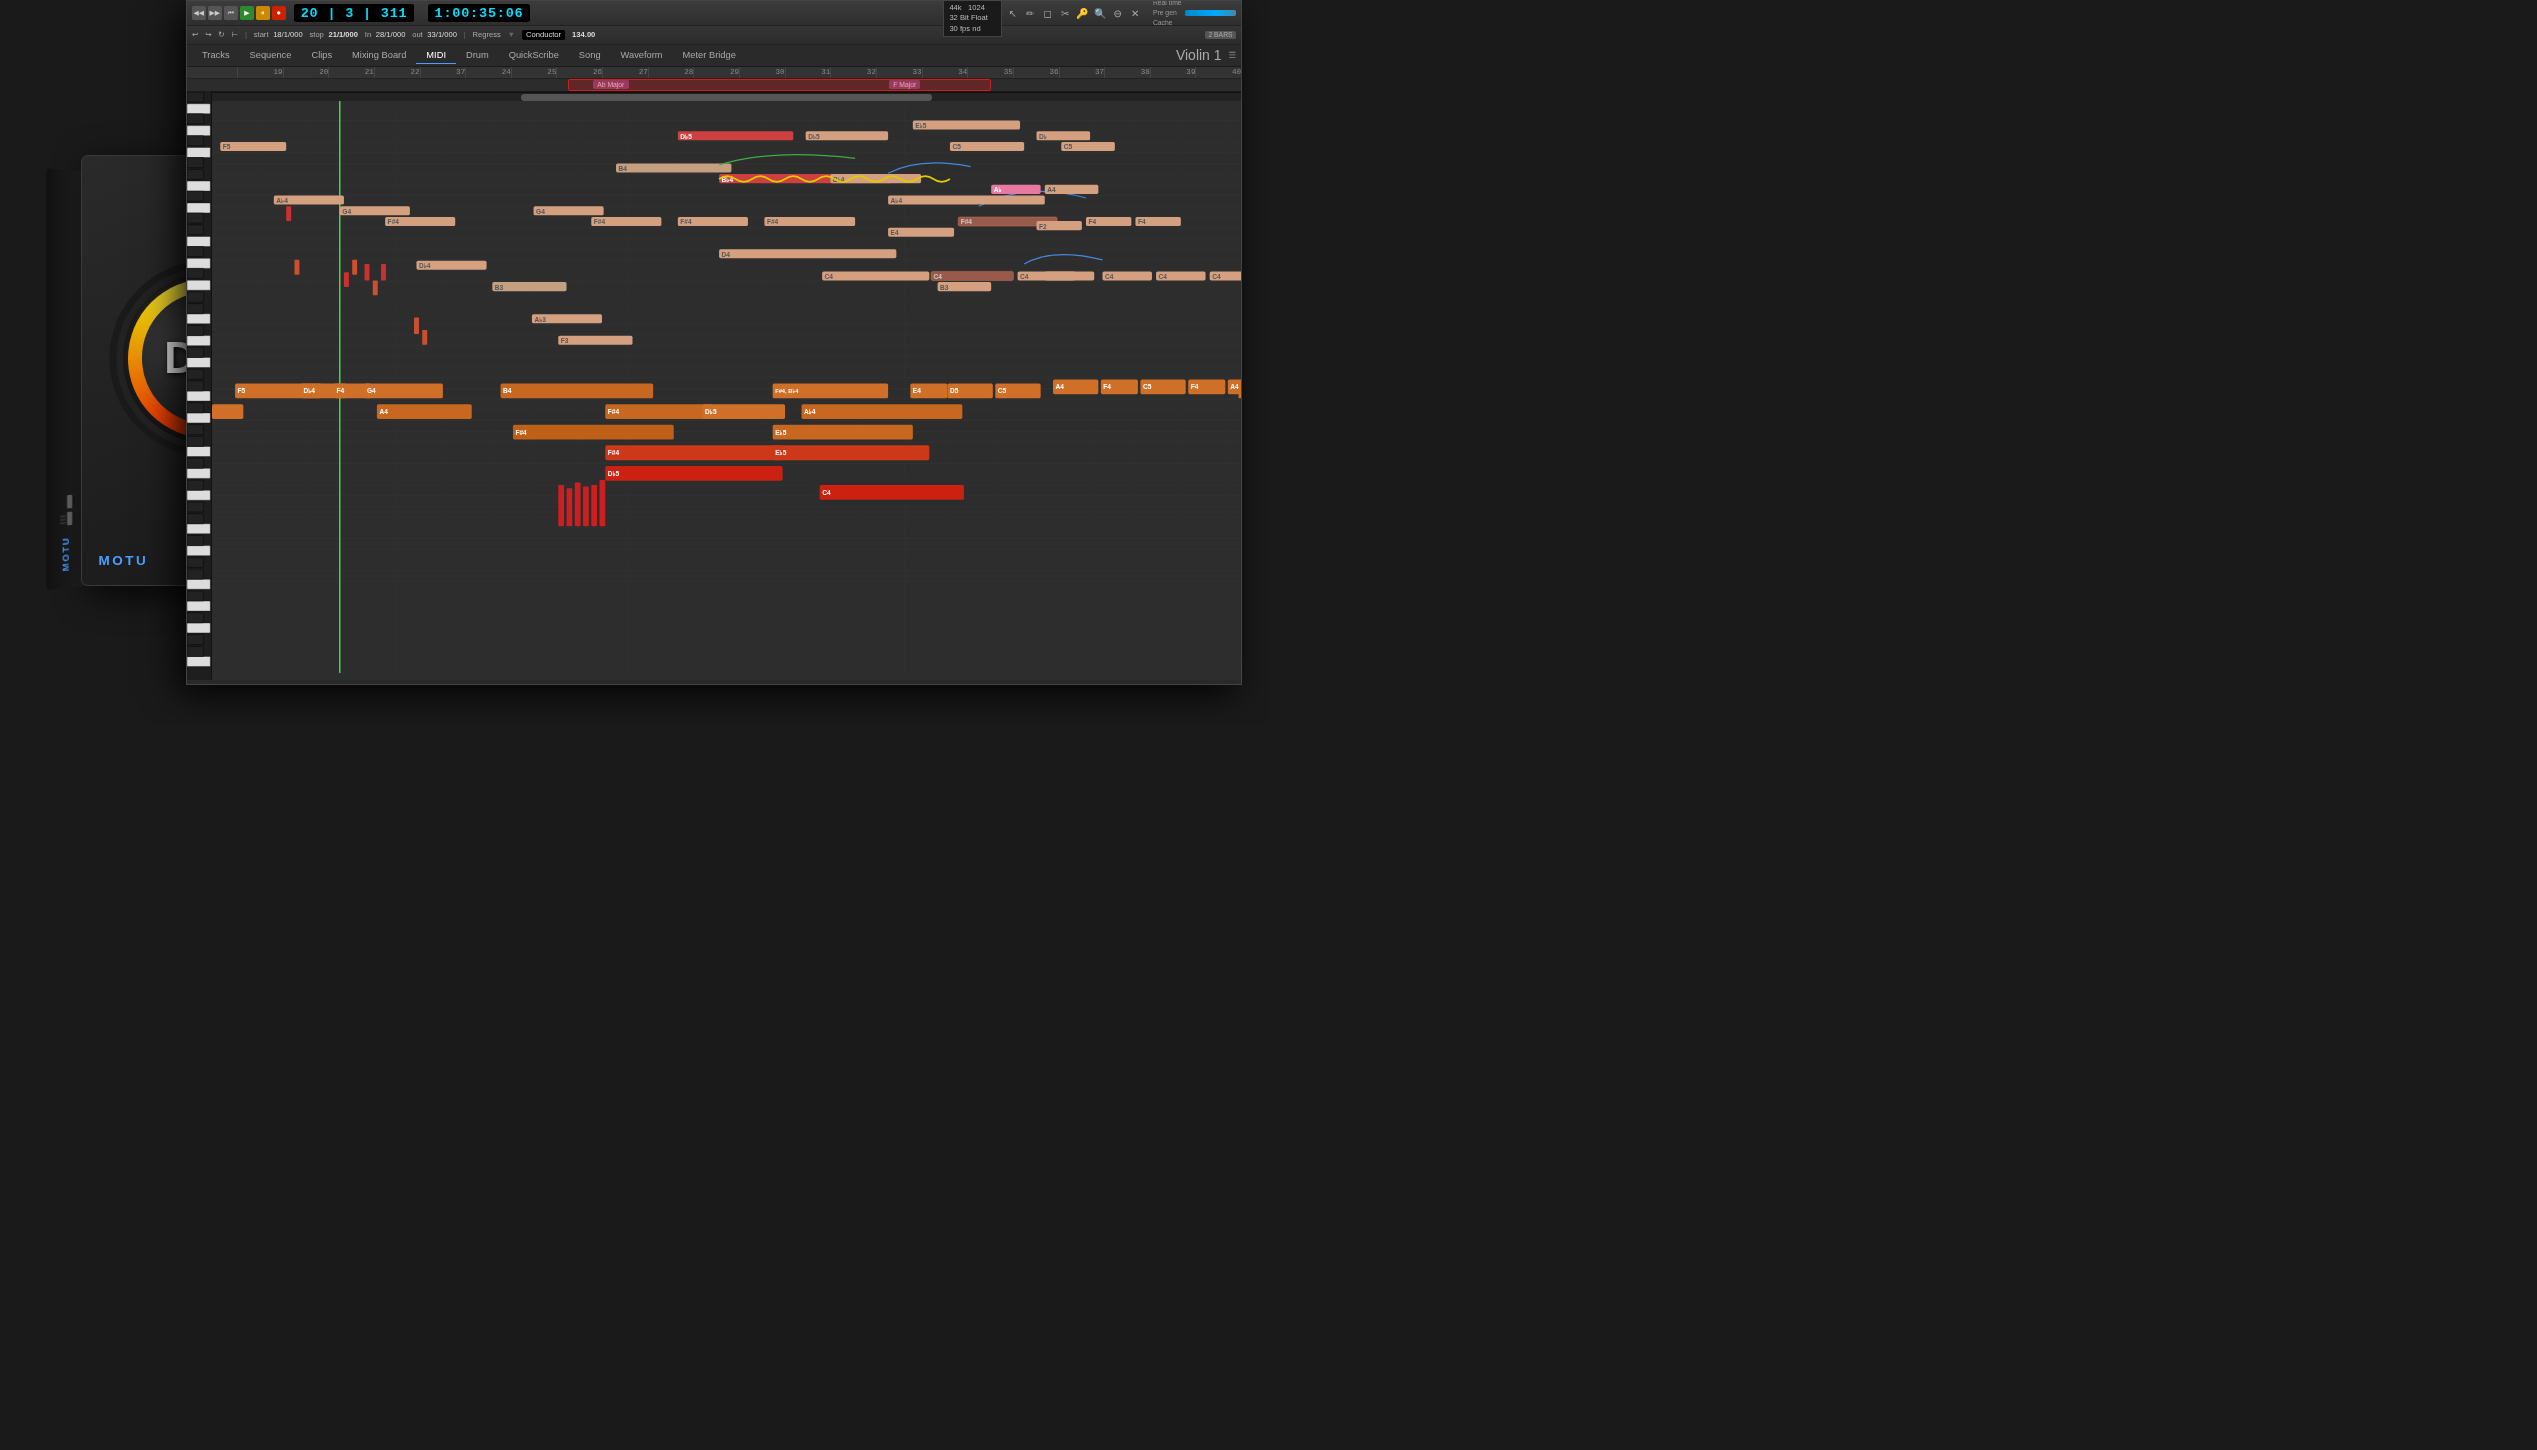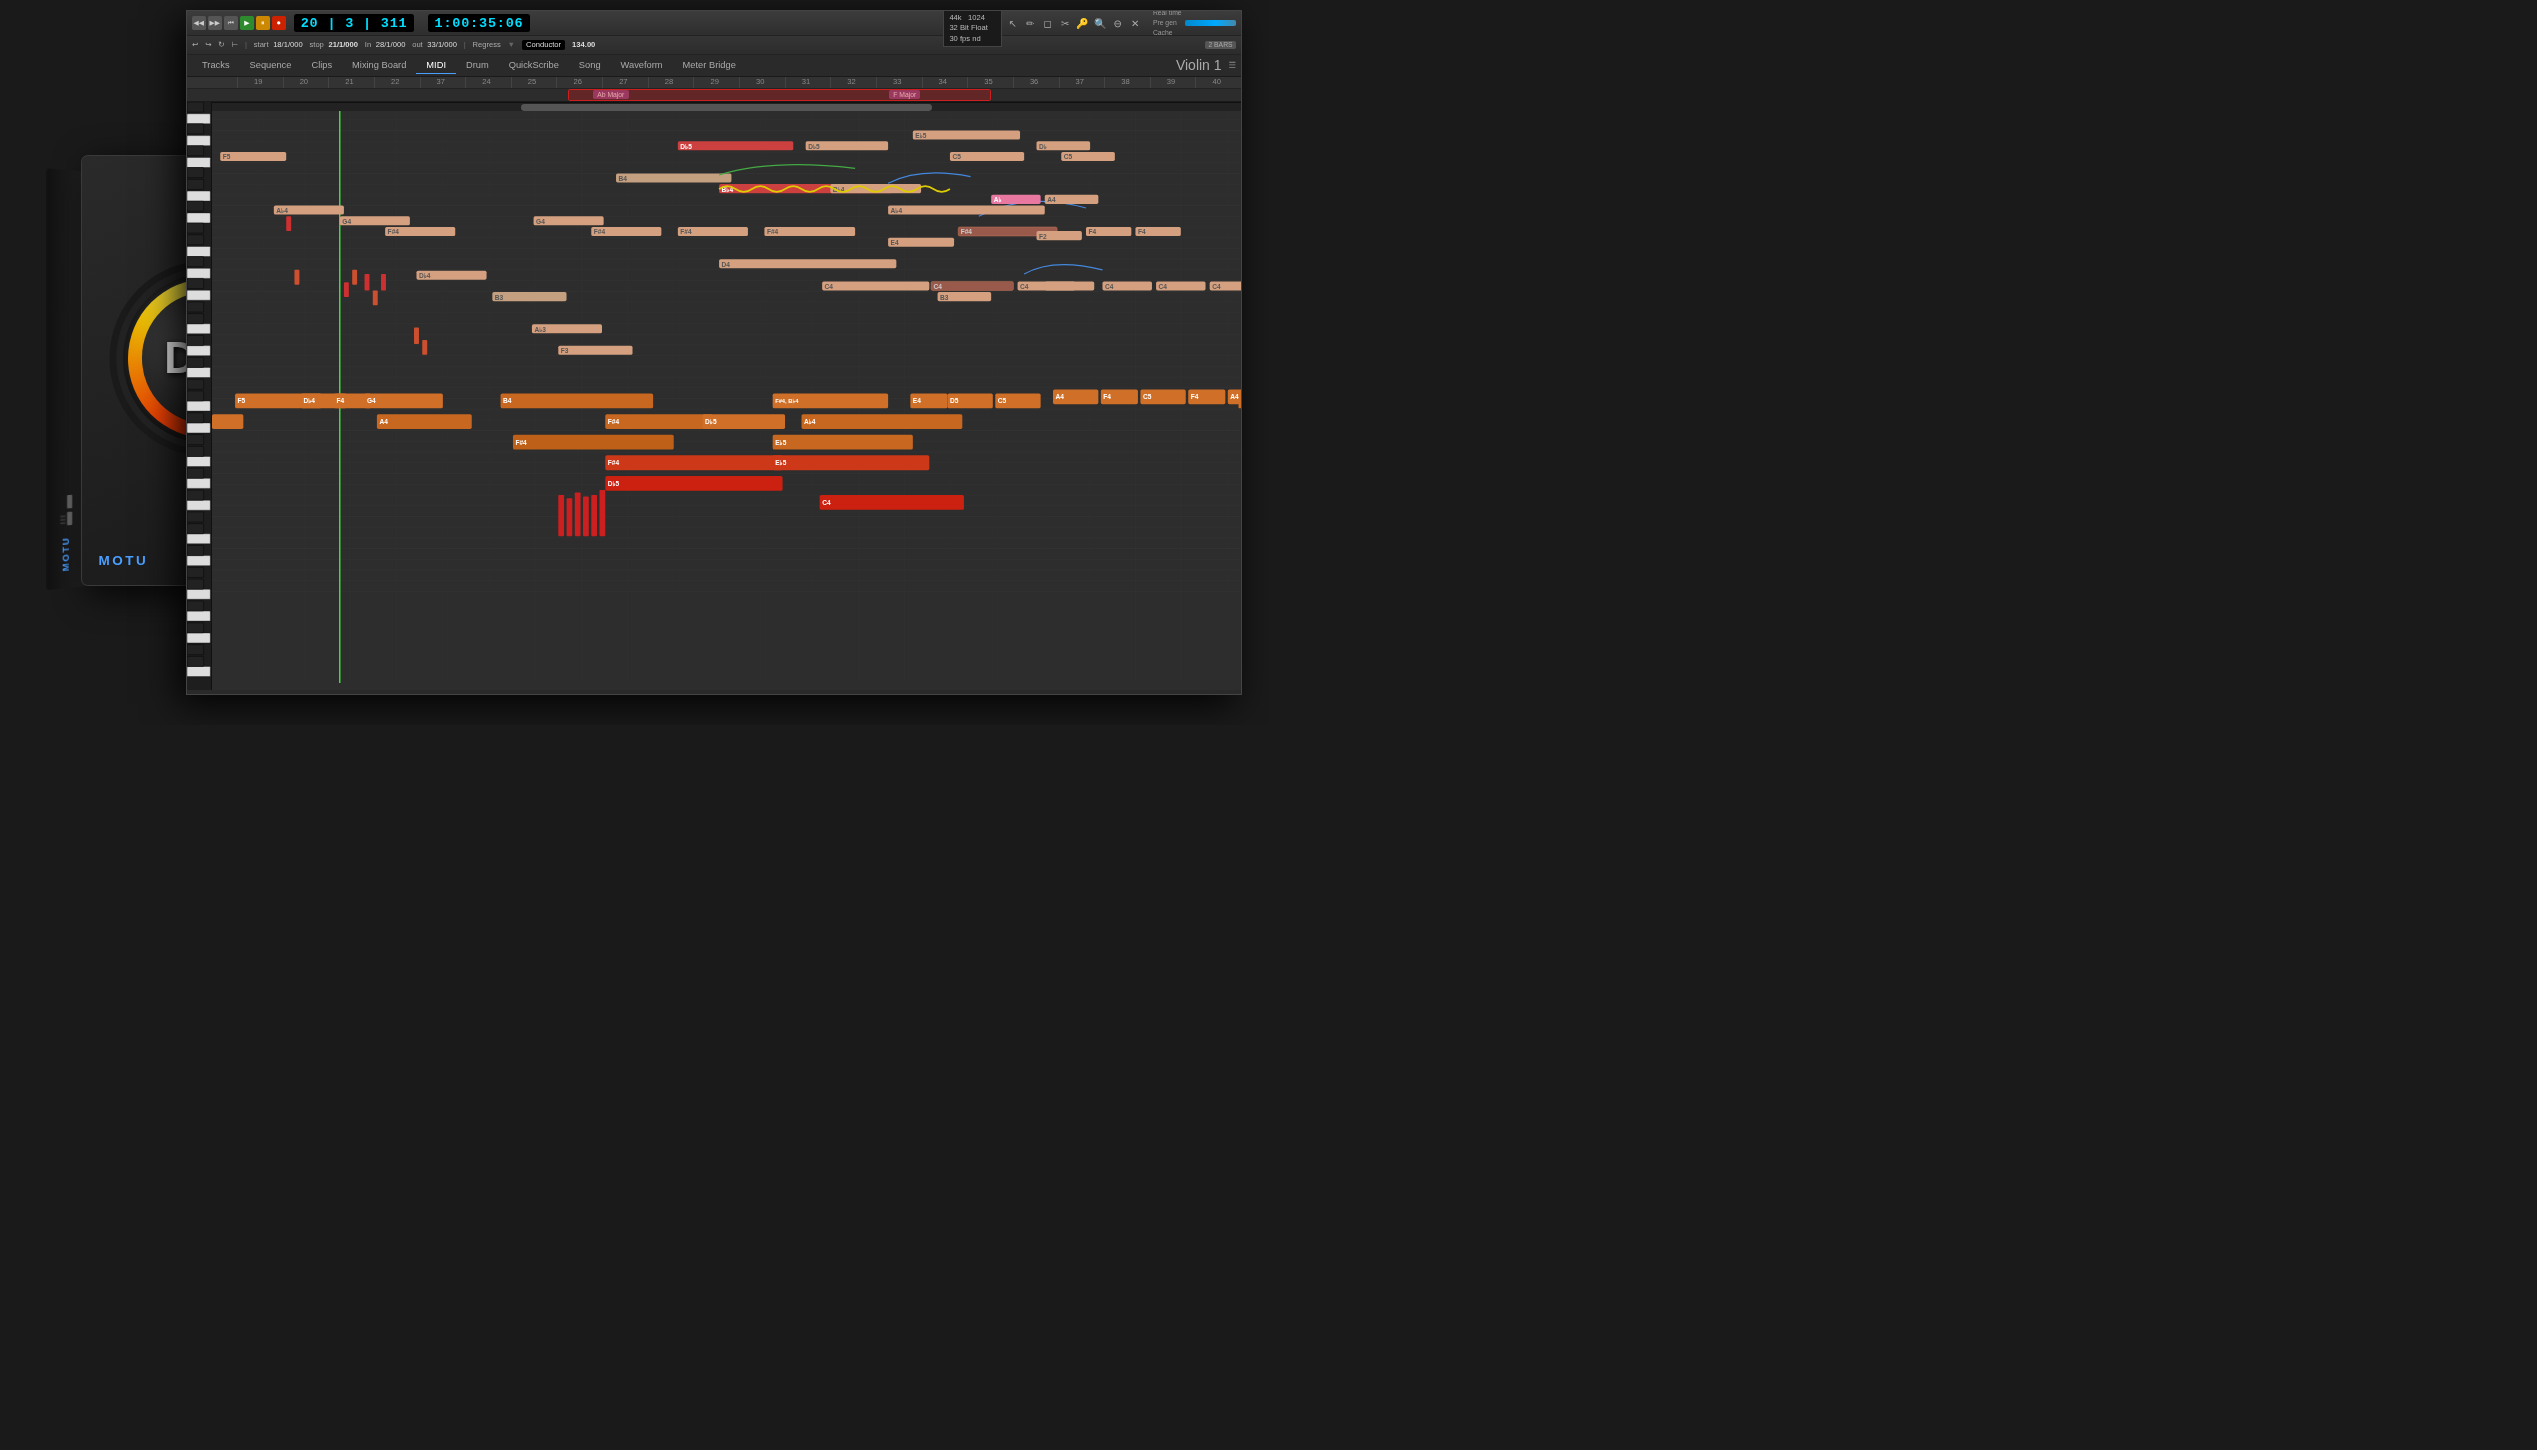--- a/index.html
+++ b/index.html
@@ -146,21 +146,21 @@
       left: 17px;
       color: #4a9fff;
       font-size: 13.5px;
       font-weight: 700;
       letter-spacing: 2.5px;
     }
 
     
     .daw-section {
       position: absolute;
-      left: 186px; top: 10px;
+      left: 186px; top: 0;
       width: 1056px;
       height: 685px;
       background: #2a2a2a;
       border: 0.8px solid #444;
       box-shadow: -8.5px 8.5px 34px rgba(0,0,0,0.9);
       overflow: hidden;
     }
 
     
     .toolbar {
@@ -293,24 +293,25 @@
     .ruler-labels {
       display: flex;
       width: 100%;
       font-size: 7.6px;
       color: #888;
       padding-left: 25px;
     }
 
     .ruler-mark {
       flex: 1;
-      text-align: left;
+      text-align: right;
       border-left: 0.8px solid #444;
       padding-left: 16px;
       line-height: 12px;
+      font-family: Liberation Mono, monospace;
     }
 
     
     .key-strip {
       height: 13.5px;
       background: #2c2c2c;
       border-bottom: 0.8px solid #1a1a1a;
       position: relative;
       overflow: hidden;
     }

